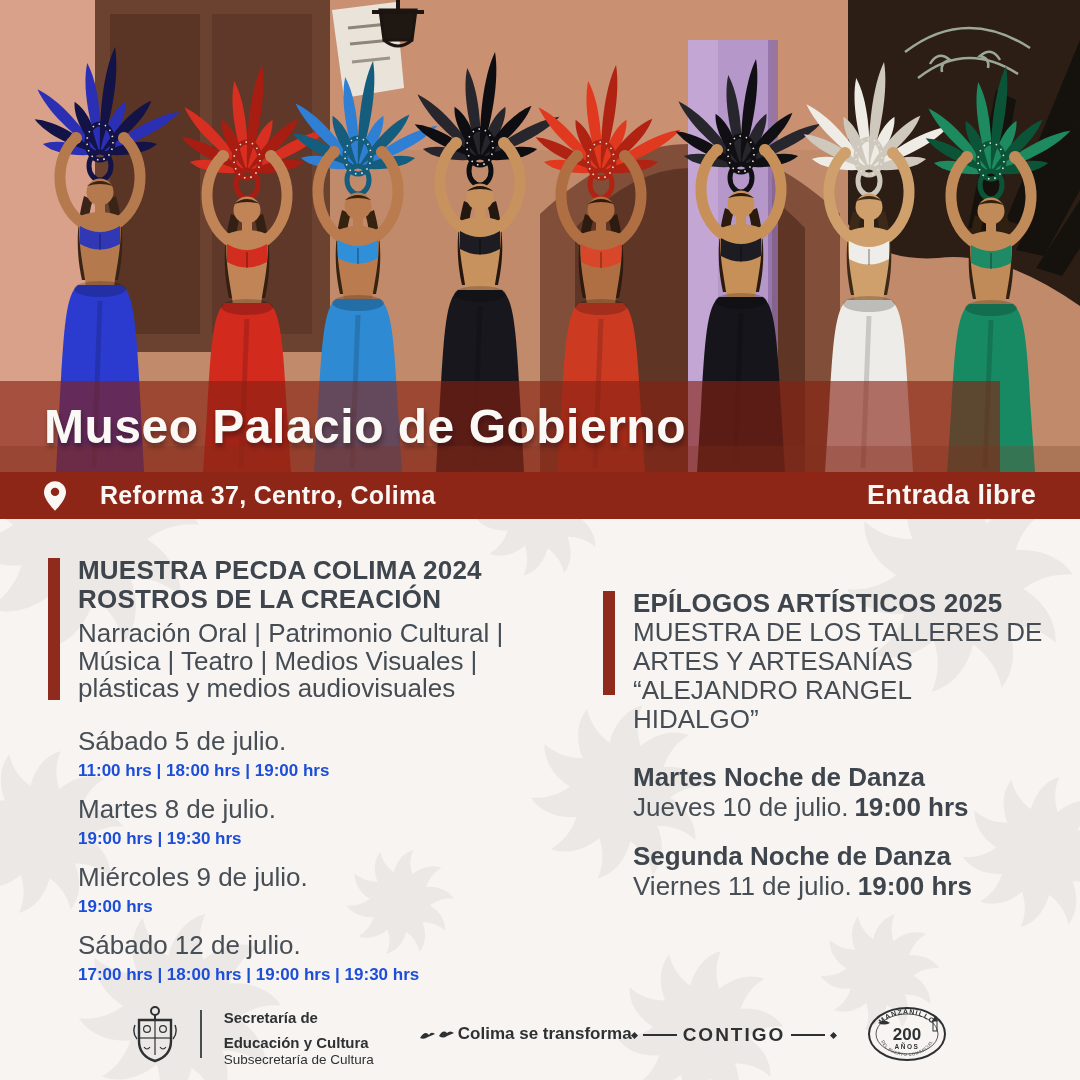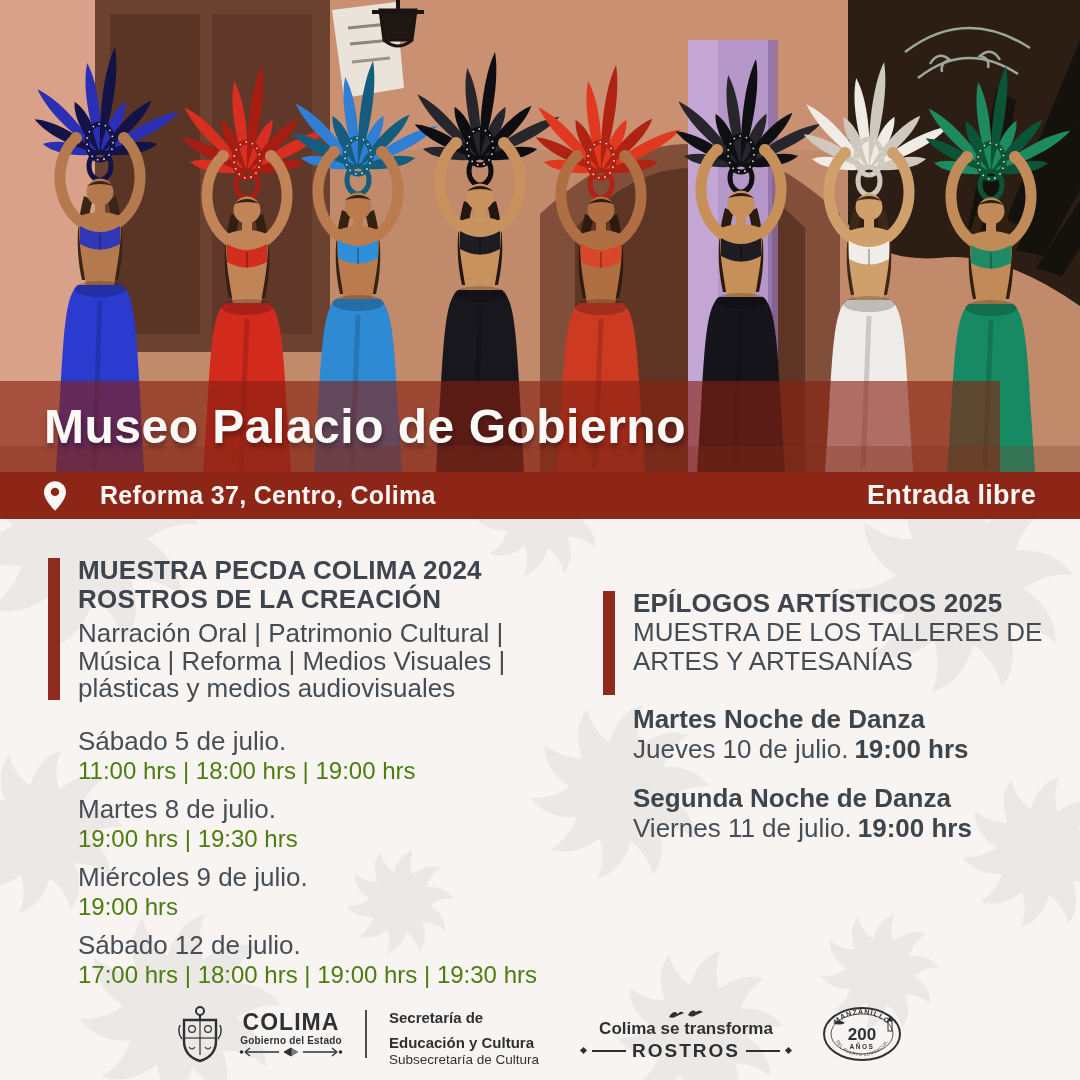--- a/index.html
+++ b/index.html
@@ -35,39 +35,39 @@
   .headed{position:relative;padding-left:30px;}
   .accent-bar{position:absolute;left:0;top:2px;width:12px;background:#8F2B1D;}
   .col-left .accent-bar{height:142px;}
   .col-right .accent-bar{height:104px;}
   .sec-title{font-size:26px;font-weight:800;line-height:29px;letter-spacing:0.2px;color:#3E454C;}
   .desc{font-size:26px;font-weight:500;line-height:27.5px;color:#454C53;margin-top:6px;}
   .subtitle{font-size:26px;font-weight:500;line-height:29px;color:#454C53;}
   .schedule{margin-top:24px;padding-left:30px;}
   .sched-item{margin-bottom:9px;}
   .sched-date{font-size:26px;font-weight:400;line-height:29px;color:#474E55;}
-  .sched-times{font-size:24px;font-weight:400;line-height:30px;color:#4d7c0f;}
+  .sched-times{font-size:17px;font-weight:700;line-height:30px;color:#1d4ed8;}
   .events{margin-top:28px;padding-left:30px;}
   .event{margin-bottom:18px;}
   .event-name{font-size:26px;font-weight:700;line-height:30px;color:#3E454C;}
   .event-line{font-size:26px;font-weight:400;line-height:31px;color:#474E55;}
   .event-line strong{font-weight:700;color:#3E454C;margin-left:6px;}
   
   .footer{
     position:absolute;left:0;top:998px;width:1080px;height:72px;
     display:flex;align-items:center;justify-content:center;gap:16px;color:#2E3133;
   }
   .colima-block{display:flex;flex-direction:column;align-items:center;line-height:1;}
   .colima-word{font-size:23px;font-weight:800;letter-spacing:1px;}
   .colima-sub{font-size:10px;font-weight:700;margin-top:2px;letter-spacing:0.2px;}
   .v-div{width:2px;height:48px;background:#2E3133;opacity:0.85;margin:0 6px;}
   .secretaria{display:flex;flex-direction:column;justify-content:center;}
   .secr-l1,.secr-l2{font-size:15px;font-weight:600;line-height:17px;margin-top:8px;}
   .secr-l3{font-size:13.5px;font-weight:500;line-height:17px;}
-  .contigo-block{display:flex;flex-direction:column;align-items:center;margin-left:26px;}
+  .contigo-block{display:flex;align-items:center;margin-left:26px;}
   .contigo-l1{font-size:17px;font-weight:800;line-height:18px;}
   .contigo-l2{display:flex;align-items:center;gap:6px;margin-top:2px;}
   .contigo-word{font-size:19px;font-weight:800;letter-spacing:2px;}
   .deco-line{width:34px;height:2px;background:#2E3133;}
   .deco-dot{width:5px;height:5px;background:#2E3133;transform:rotate(45deg);}
   .manzanillo{margin-left:14px;}
 </style>
 </head>
 <body>
 
@@ -874,21 +874,21 @@
     <span class="admission">Entrada libre</span>
   </div>
 
   <section class="col col-left">
     <div class="headed">
       <div class="accent-bar"></div>
       <div class="sec-title">MUESTRA PECDA COLIMA 2024</div>
       <div class="sec-title">ROSTROS DE LA CREACIÓN</div>
       <div class="desc">
         <div>Narración Oral | Patrimonio Cultural |</div>
-        <div>Música | Reforma | Medios Visuales |</div>
+        <div>Música | Teatro | Medios Visuales |</div>
         <div>plásticas y medios audiovisuales</div>
       </div>
     </div>
     <div class="schedule">
       <div class="sched-item">
         <div class="sched-date">Sábado 5 de julio.</div>
         <div class="sched-times">11:00 hrs | 18:00 hrs | 19:00 hrs</div>
       </div>
       <div class="sched-item">
         <div class="sched-date">Martes 8 de julio.</div>
@@ -904,20 +904,21 @@
       </div>
     </div>
   </section>
 
   <section class="col col-right">
     <div class="headed">
       <div class="accent-bar"></div>
       <div class="sec-title">EPÍLOGOS ARTÍSTICOS 2025</div>
       <div class="subtitle">MUESTRA DE LOS TALLERES DE</div>
       <div class="subtitle">ARTES Y ARTESANÍAS</div>
+      <div class="subtitle">“ALEJANDRO RANGEL HIDALGO”</div>
     </div>
     <div class="events">
       <div class="event">
         <div class="event-name">Martes Noche de Danza</div>
         <div class="event-line">
           <span>Jueves 10 de julio.</span><strong>19:00 hrs</strong>
         </div>
       </div>
       <div class="event">
         <div class="event-name">Segunda Noche de Danza</div>
@@ -933,50 +934,36 @@
       <circle cx="23" cy="6" r="4" stroke-width="2"></circle>
       <line x1="23" y1="10" x2="23" y2="15" stroke-width="2"></line>
       <path d="M7 15 H39 V36 Q39 51 23 56 Q7 51 7 36 Z" stroke-width="2.4"></path>
       <line x1="23" y1="15" x2="23" y2="50" stroke-width="1.2"></line>
       <line x1="7" y1="33" x2="39" y2="33" stroke-width="1.2"></line>
       <circle cx="15" cy="24" r="3.4" stroke-width="1.2"></circle>
       <circle cx="31" cy="24" r="3.4" stroke-width="1.2"></circle>
       <path d="M12 42 q3 4 6 0 M28 42 q3 4 6 0" stroke-width="1.2"></path>
       <path d="M3 20 q-3 8 2 14 M43 20 q3 8 -2 14" stroke-width="1.4"></path>
     </svg>
-    <div class="colima-block">
-      <div class="colima-word">COLIMA</div>
-      <div class="colima-sub">Gobierno del Estado</div>
-      <svg width="104" height="12" viewBox="0 0 104 12" stroke="#2E3133" fill="#2E3133">
-        <line x1="6" y1="6" x2="40" y2="6" stroke-width="1.6"></line>
-        <line x1="64" y1="6" x2="98" y2="6" stroke-width="1.6"></line>
-        <path d="M6 6 L11 2 M6 6 L11 10" fill="none" stroke-width="1.4"></path>
-        <path d="M98 6 L93 2 M98 6 L93 10" fill="none" stroke-width="1.4"></path>
-        <path d="M45 6 L52 2 L52 10 Z"></path>
-        <path d="M59 6 L52 2 L52 10 Z" opacity="0.6"></path>
-        <circle cx="2.5" cy="6" r="1.8" stroke="none"></circle>
-        <circle cx="101.5" cy="6" r="1.8" stroke="none"></circle>
-      </svg>
-    </div>
     <div class="v-div"></div>
     <div class="secretaria">
       <div class="secr-l1">Secretaría de</div>
       <div class="secr-l2">Educación y Cultura</div>
       <div class="secr-l3">Subsecretaría de Cultura</div>
     </div>
     <div class="contigo-block">
       <svg width="42" height="13" viewBox="0 0 42 13" fill="#2E3133">
         <path d="M4 10 Q9 2 13 7 Q15 3 19 6 L12 9 Q8 12 4 10 Z"></path>
         <path d="M23 8 Q27 1 31 5 Q34 2 38 5 L31 8 Q27 11 23 8 Z"></path>
       </svg>
       <div class="contigo-l1">Colima se transforma</div>
       <div class="contigo-l2">
         <span class="deco-dot"></span>
           <span class="deco-line"></span>
-        <span class="contigo-word">ROSTROS</span>
+        <span class="contigo-word">CONTIGO</span>
         <span class="deco-line"></span>
           <span class="deco-dot"></span>
       </div>
     </div>
     <svg class="manzanillo" width="82" height="58" viewBox="0 0 82 58">
       <defs>
         <path id="arcT" d="M10 33 A31 24 0 0 1 72 33"></path>
         <path id="arcB" d="M14 30 A27 21 0 0 0 68 30"></path>
       </defs>
       <ellipse cx="41" cy="29" rx="38" ry="26" fill="none" stroke="#2E3133" stroke-width="2"></ellipse>

